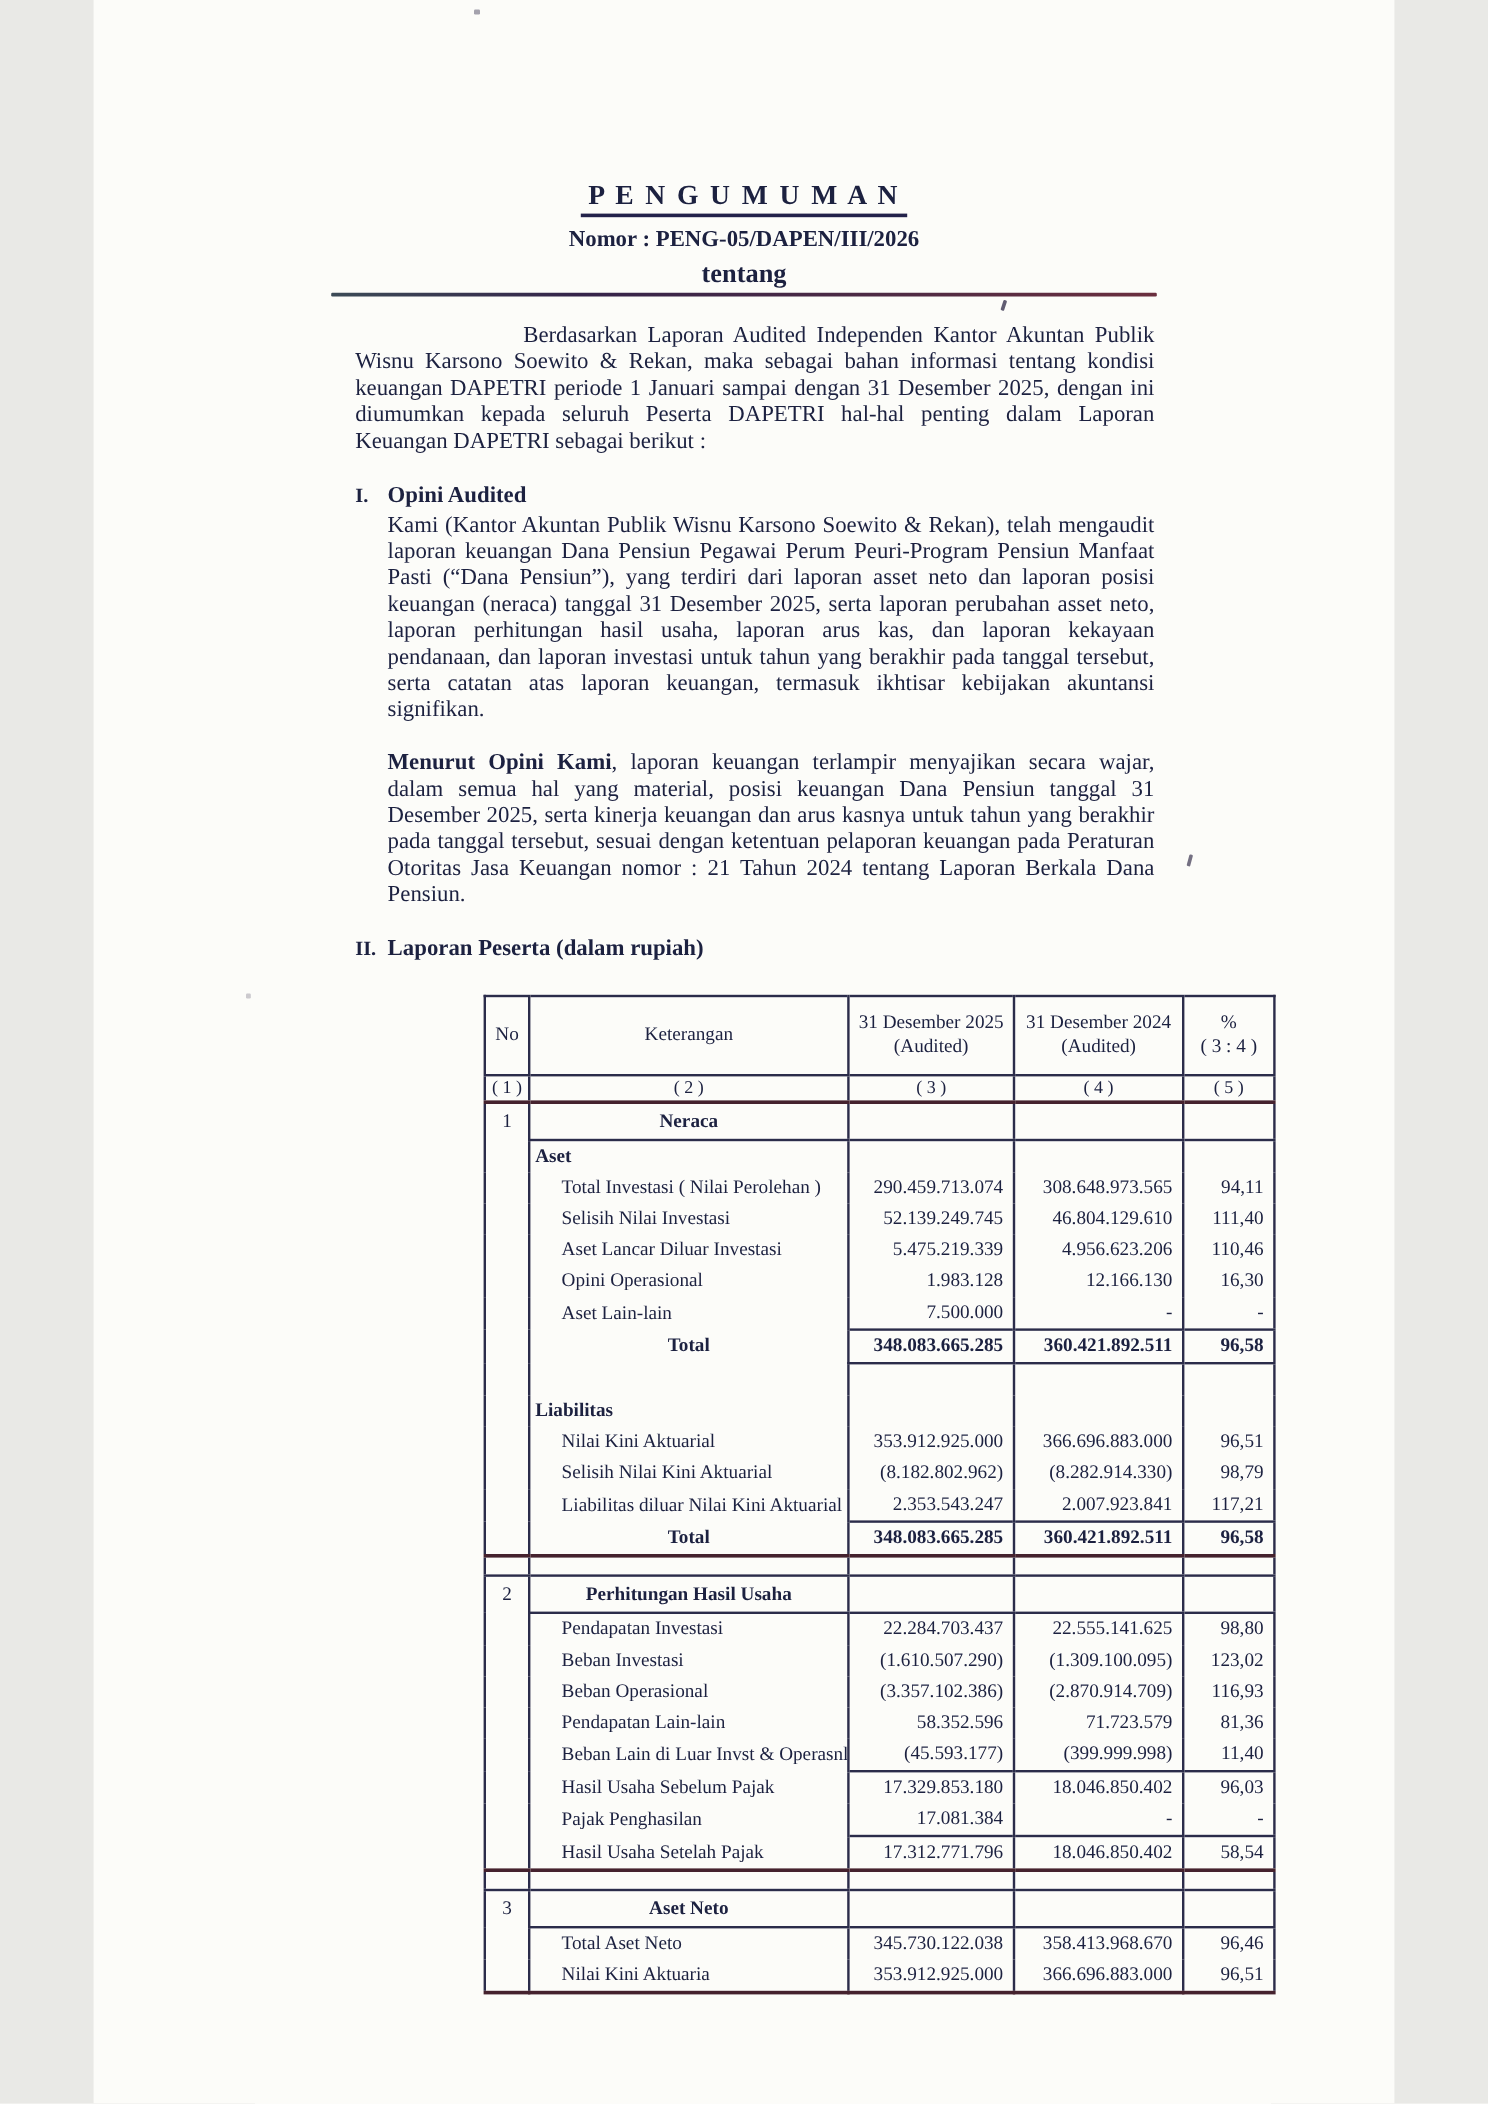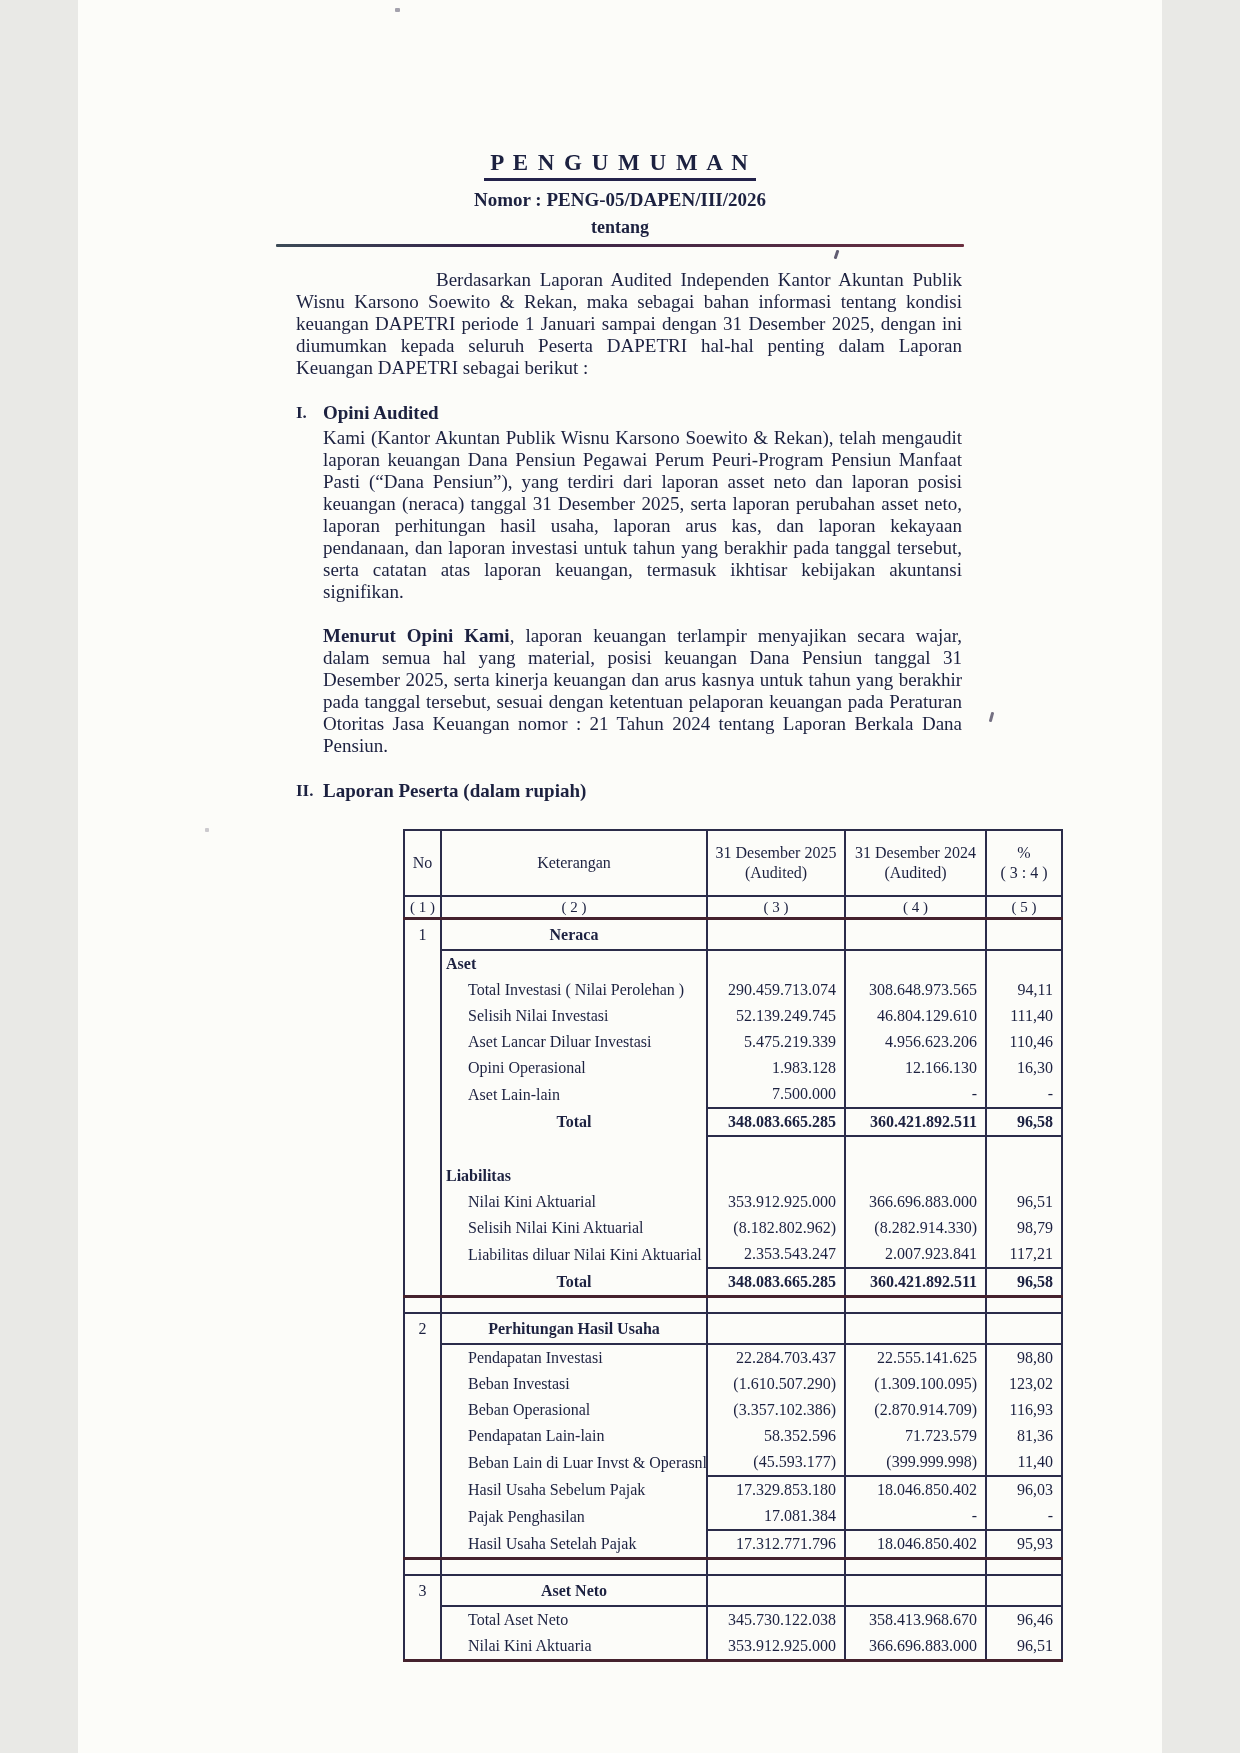--- a/index.html
+++ b/index.html
@@ -14,21 +14,21 @@
   .page{
     position:relative;width:1084px;height:1753px;background:var(--paper);
     overflow:hidden;margin:0 auto;
   }
   .center-block{padding-top:150px;text-align:center;}
   .doc-title{
     display:inline-block;font-size:23px;font-weight:bold;letter-spacing:2px;
     border-bottom:3px solid #23224a;padding:0 6px 2px 6px;line-height:26px;
   }
   .doc-number{margin-top:8px;font-size:19px;font-weight:bold;line-height:22px;}
-  .doc-tentang{margin-top:6px;font-size:18px;font-weight:bold;line-height:21px;}
+  .doc-tentang{margin-top:6px;font-size:22px;font-weight:bold;line-height:21px;}
   .subject{margin-top:22px;font-size:19.5px;font-weight:bold;line-height:28px;letter-spacing:.2px;}
   .subject-rule{
     width:688px;height:3px;margin:6px auto 0 auto;border-radius:1px;
     background:linear-gradient(90deg,#3c4b57 0%,#35244a 30%,#502b44 70%,#6b2f3f 100%);
   }
   .body-block{padding:0 200px 0 218px;}
   .intro{
     margin:22px 0 0 0;font-size:19px;line-height:22px;text-align:justify;
     text-indent:140px;
   }
@@ -296,21 +296,21 @@
     <td class="c-label">Pajak Penghasilan</td>
     <td class="c-num">17.081.384</td>
     <td class="c-num">-</td>
     <td class="c-pct">-</td>
   </tr>
           <tr class="row-item rule-top">
     <td class="c-no"></td>
     <td class="c-label">Hasil Usaha Setelah Pajak</td>
     <td class="c-num">17.312.771.796</td>
     <td class="c-num">18.046.850.402</td>
-    <td class="c-pct">95,93</td>
+    <td class="c-pct">58,54</td>
   </tr>
           <tr class="row-separator">
     <td class="c-no"></td>
     <td class="c-label"></td>
     <td class="c-num"></td>
     <td class="c-num"></td>
     <td class="c-pct"></td>
   </tr>
           <tr class="row-section">
     <td class="c-no">3</td>

